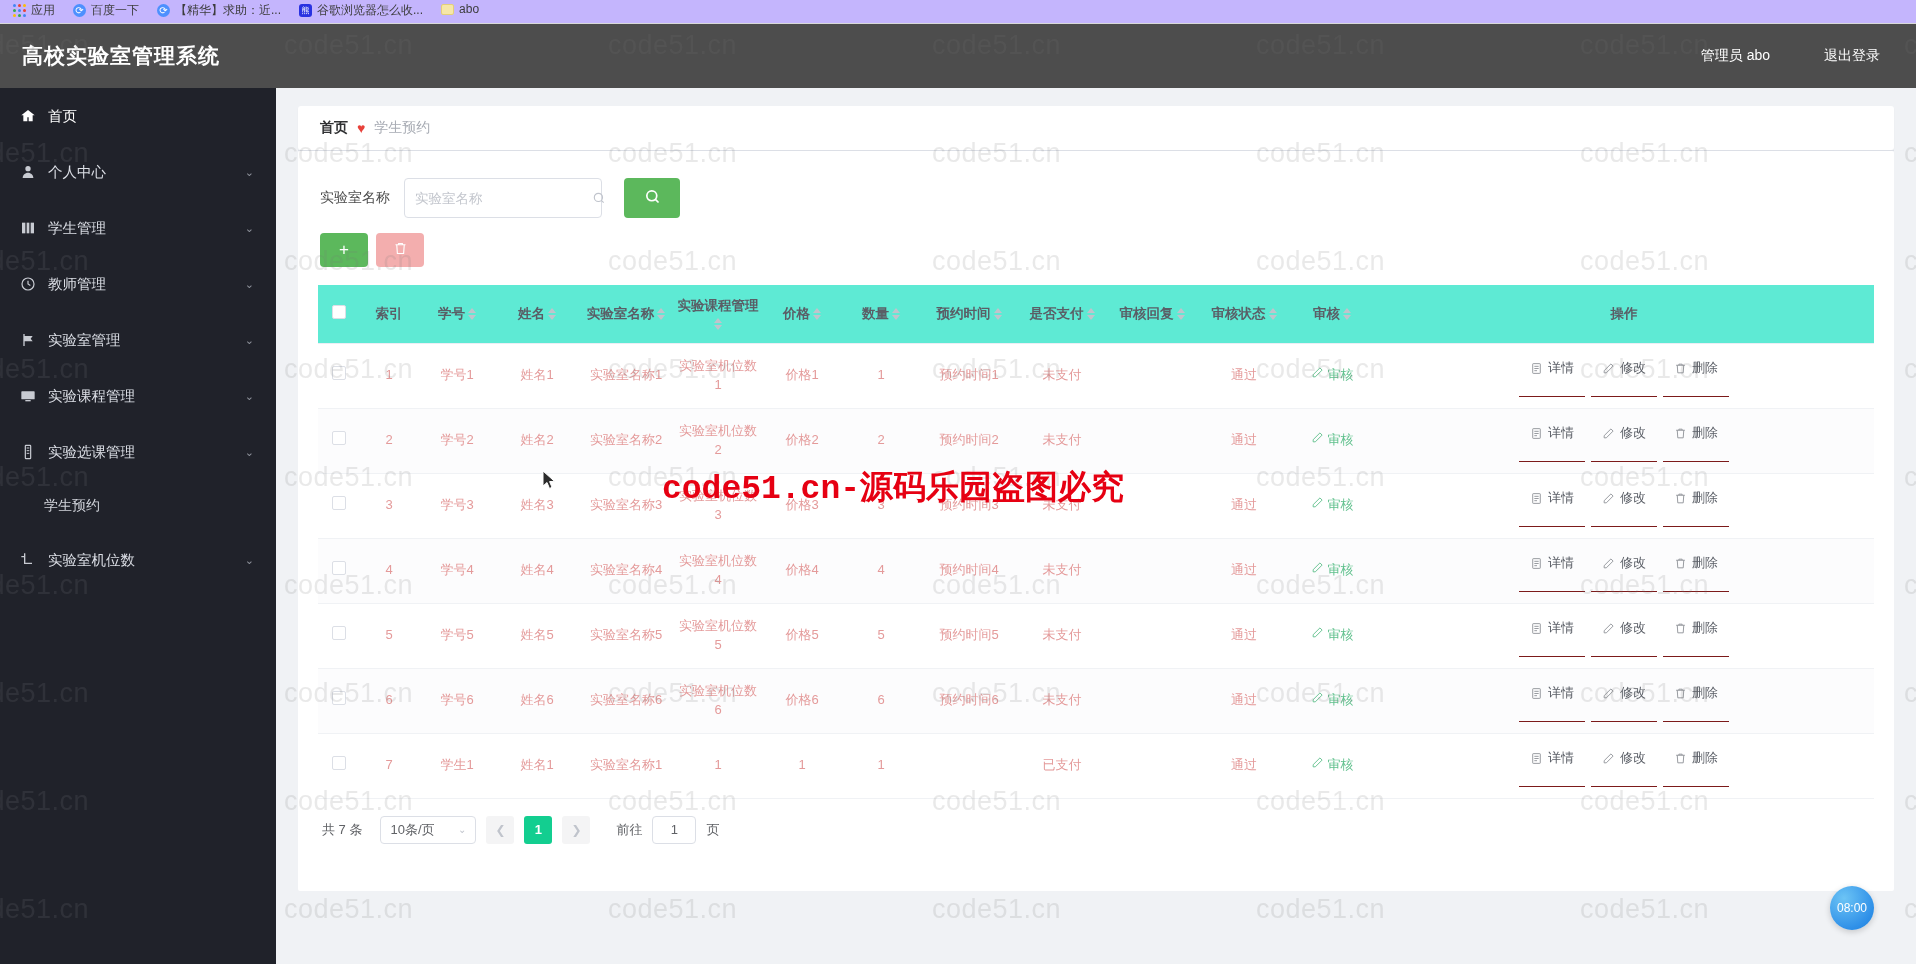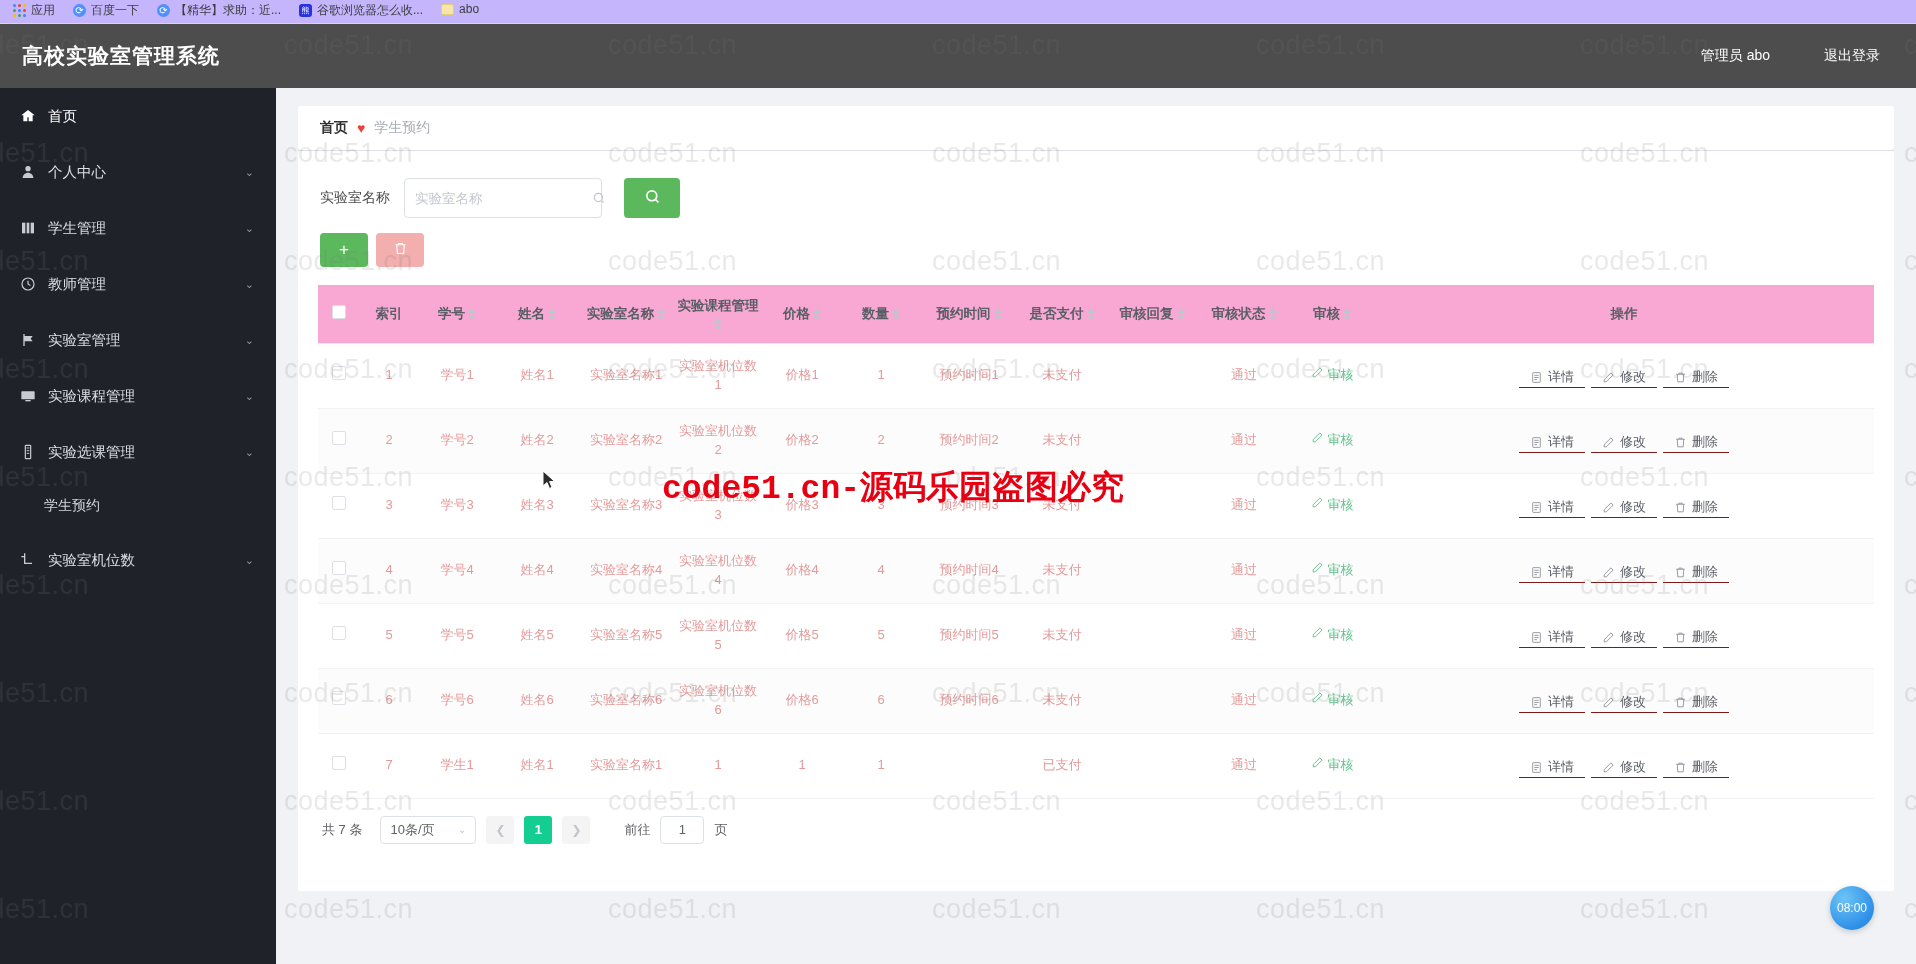--- a/index.html
+++ b/index.html
@@ -106,39 +106,39 @@
     color: #fff; font-size: 17px; cursor: pointer; display: flex; align-items: center; justify-content: center;
   }
   .btn-del {
     width: 48px; height: 34px; background: #f3aeae; border: none; border-radius: 4px;
     color: #fff; cursor: pointer; display: flex; align-items: center; justify-content: center;
   }
 
   
   .tbl { width: 100%; border-collapse: collapse; table-layout: fixed; }
   .tbl thead th {
-    background: #f9a8d4; height: 58px; font-size: 13.5px; color: #5a5e66; font-weight: 700;
+    background: #5eead4; height: 58px; font-size: 13.5px; color: #5a5e66; font-weight: 700;
     border-bottom: 1px solid #ebeef5; padding: 4px 2px; text-align: center; vertical-align: middle;
   }
   .th-inner { display: inline-flex; align-items: center; justify-content: center; gap: 3px; flex-wrap: wrap; line-height: 1.35; }
   .sort-caret { display: inline-flex; flex-direction: column; gap: 2px; }
   .sort-caret b { display: block; width: 0; height: 0; border-left: 4px solid transparent; border-right: 4px solid transparent; }
   .sort-caret b.up { border-bottom: 5px solid #c0c4cc; }
   .sort-caret b.dn { border-top: 5px solid #c0c4cc; }
   .tbl tbody td {
     height: 65px; font-size: 13px; color: #e49a9a; text-align: center;
     border-bottom: 1px solid #f0f2f5; padding: 4px 2px; vertical-align: middle; line-height: 1.4;
   }
   .tbl tbody tr:nth-child(even) td { background: #fcfcfd; }
   .cbx { width: 14px; height: 14px; border: 1px solid #dcdfe6; border-radius: 2px; background: #fff; display: inline-block; cursor: pointer; }
   .audit-link { color: #5fc08c; font-size: 13px; display: inline-flex; align-items: center; gap: 4px; cursor: pointer; }
   .ops { display: flex; align-items: center; justify-content: center; gap: 6px; }
   .op-btn {
     display: inline-flex; align-items: center; gap: 5px; font-size: 13px; color: #5a5e66;
-    padding: 5px 11px 1px 11px; cursor: pointer; border-bottom: 1px solid #7c1a1a;
+    padding: 5px 11px 19px 11px; cursor: pointer; border-bottom: 1px solid #7c1a1a;
   }
   .op-btn .op-ico { color: #909399; display: flex; }
 
   
   .pager { display: flex; align-items: center; gap: 10px; height: 62px; padding-left: 4px; font-size: 13px; color: #606266; }
   .pg-total { margin-right: 8px; }
   .pg-select {
     width: 96px; height: 28px; border: 1px solid #dcdfe6; border-radius: 4px;
     display: flex; align-items: center; justify-content: space-between; padding: 0 9px;
     font-size: 13px; color: #606266; cursor: pointer; background: #fff;
@@ -820,21 +820,21 @@
           <span>10条/页</span>
           <span class="chev">⌄</span>
         </div>
         <div class="pg-btn">
           <span>❮</span>
         </div>
         <div class="pg-num cur">1</div>
         <div class="pg-btn">
           <span>❯</span>
         </div>
-        <span style="margin-left:24px">前往</span>
+        <span style="margin-left:16px">前往</span>
         <input class="pg-jump-input" value="1" style="">
         <span>页</span>
       </div>
 
     </div>
   </div>
 
   <div class="wm-layer">
     <div id="wm-tiles">
         <div class="wm" style="left: -40px; top: 30px;">code51.cn</div>

